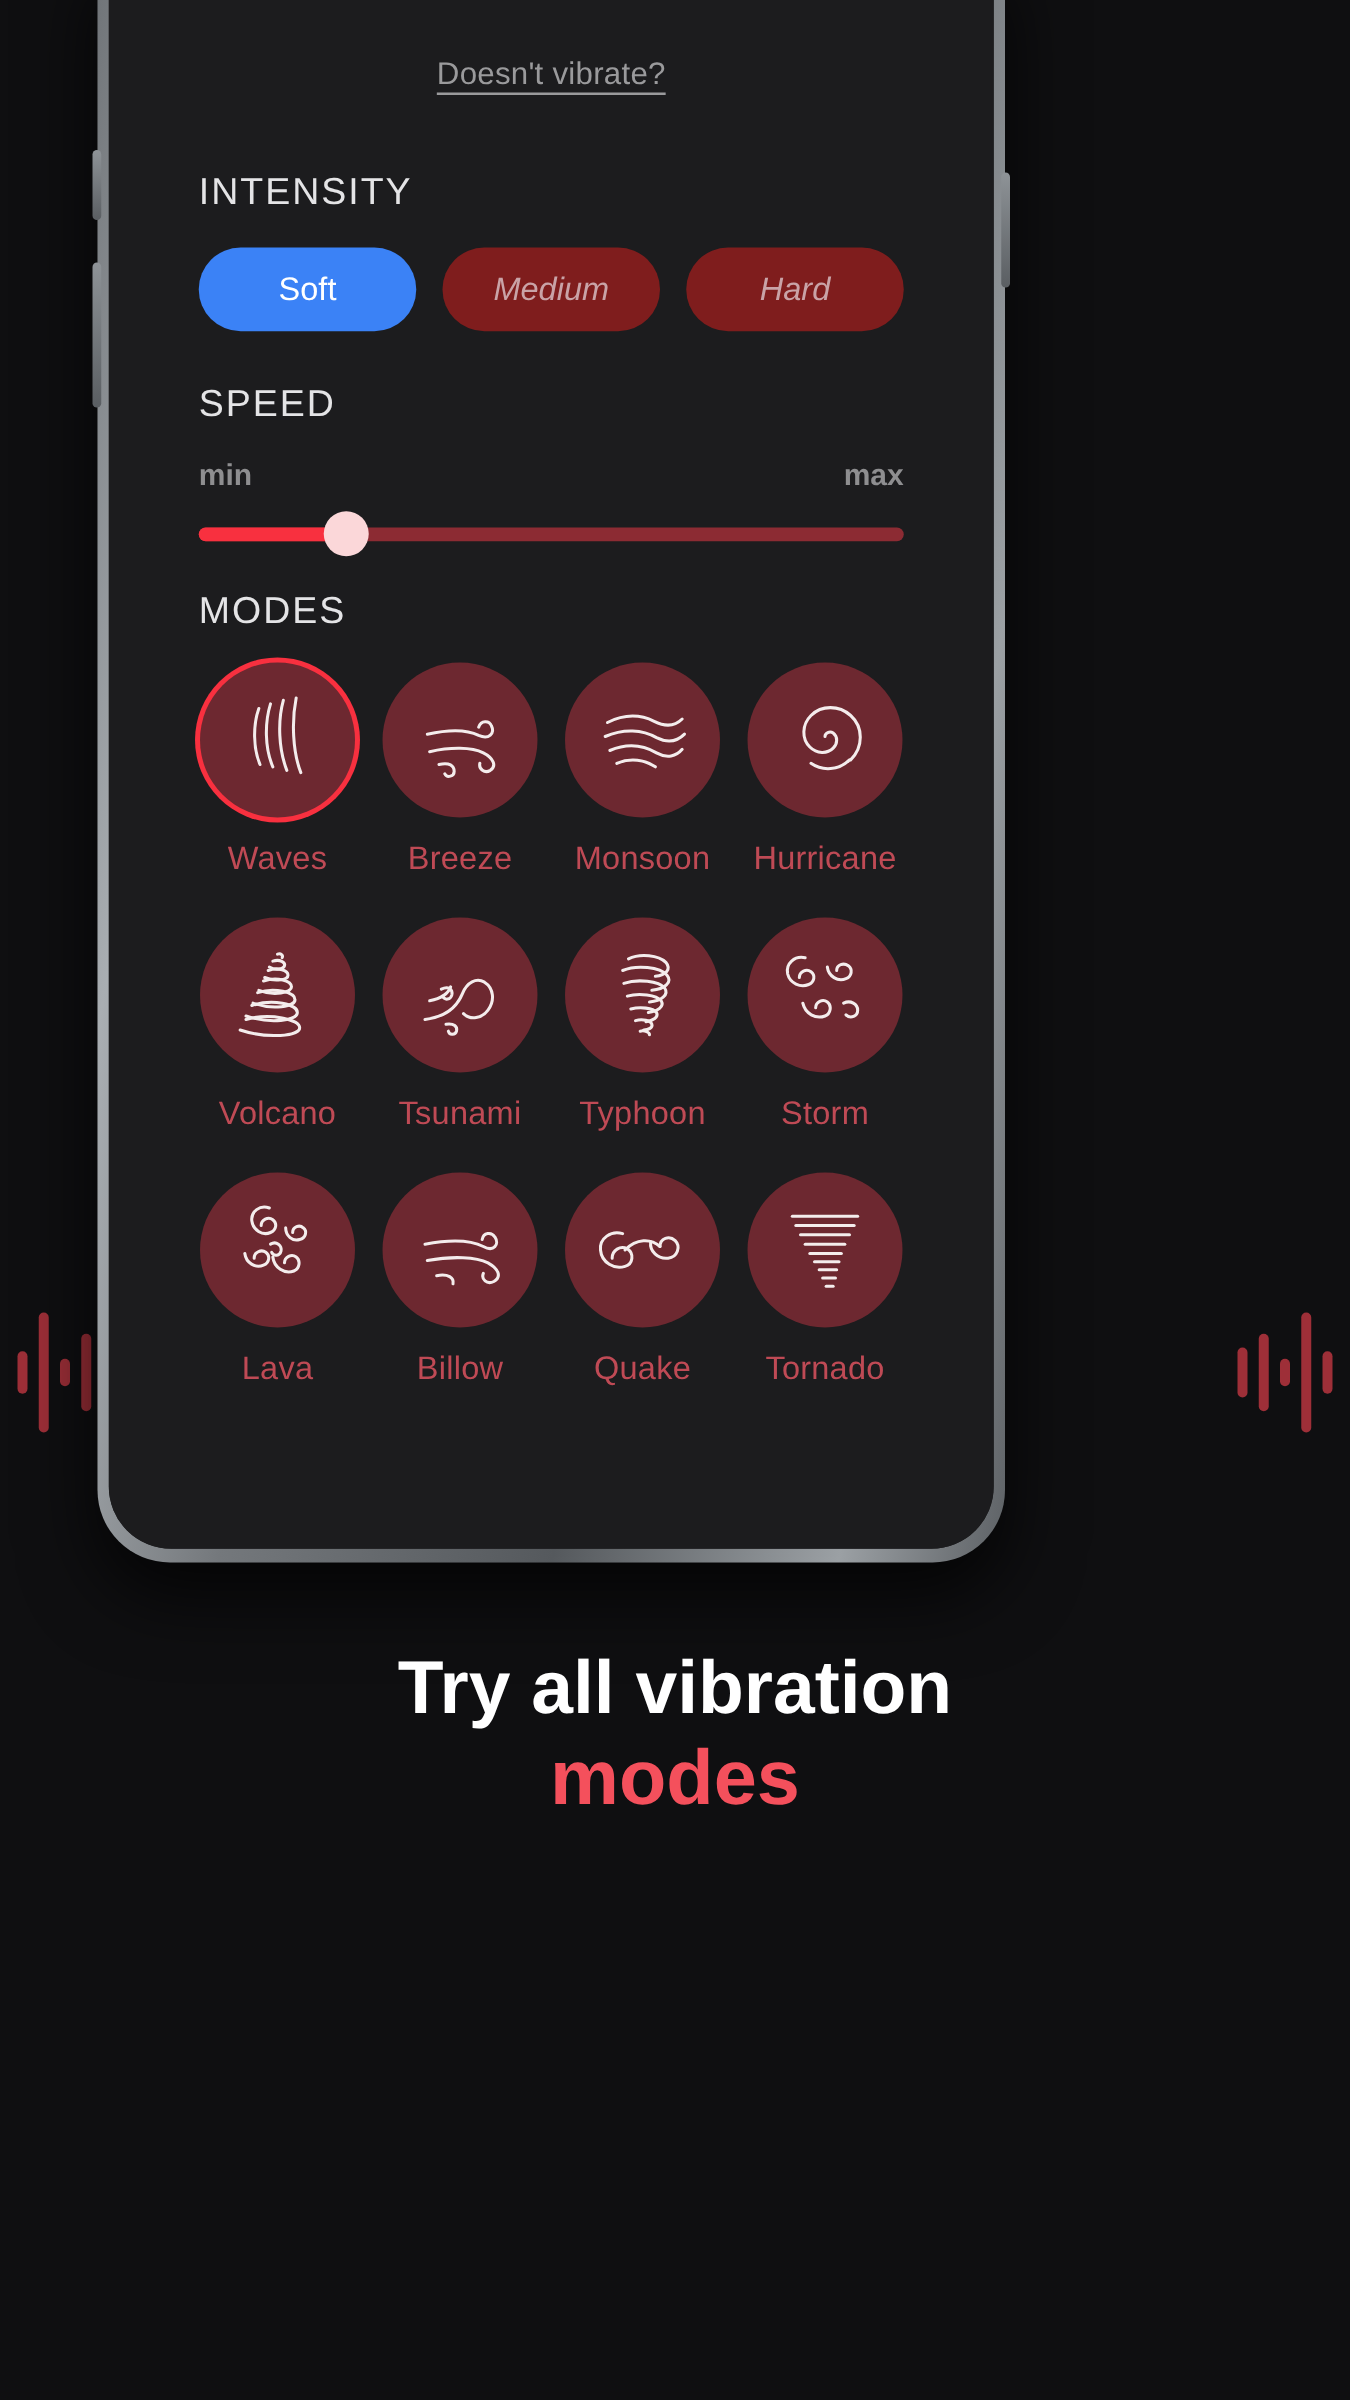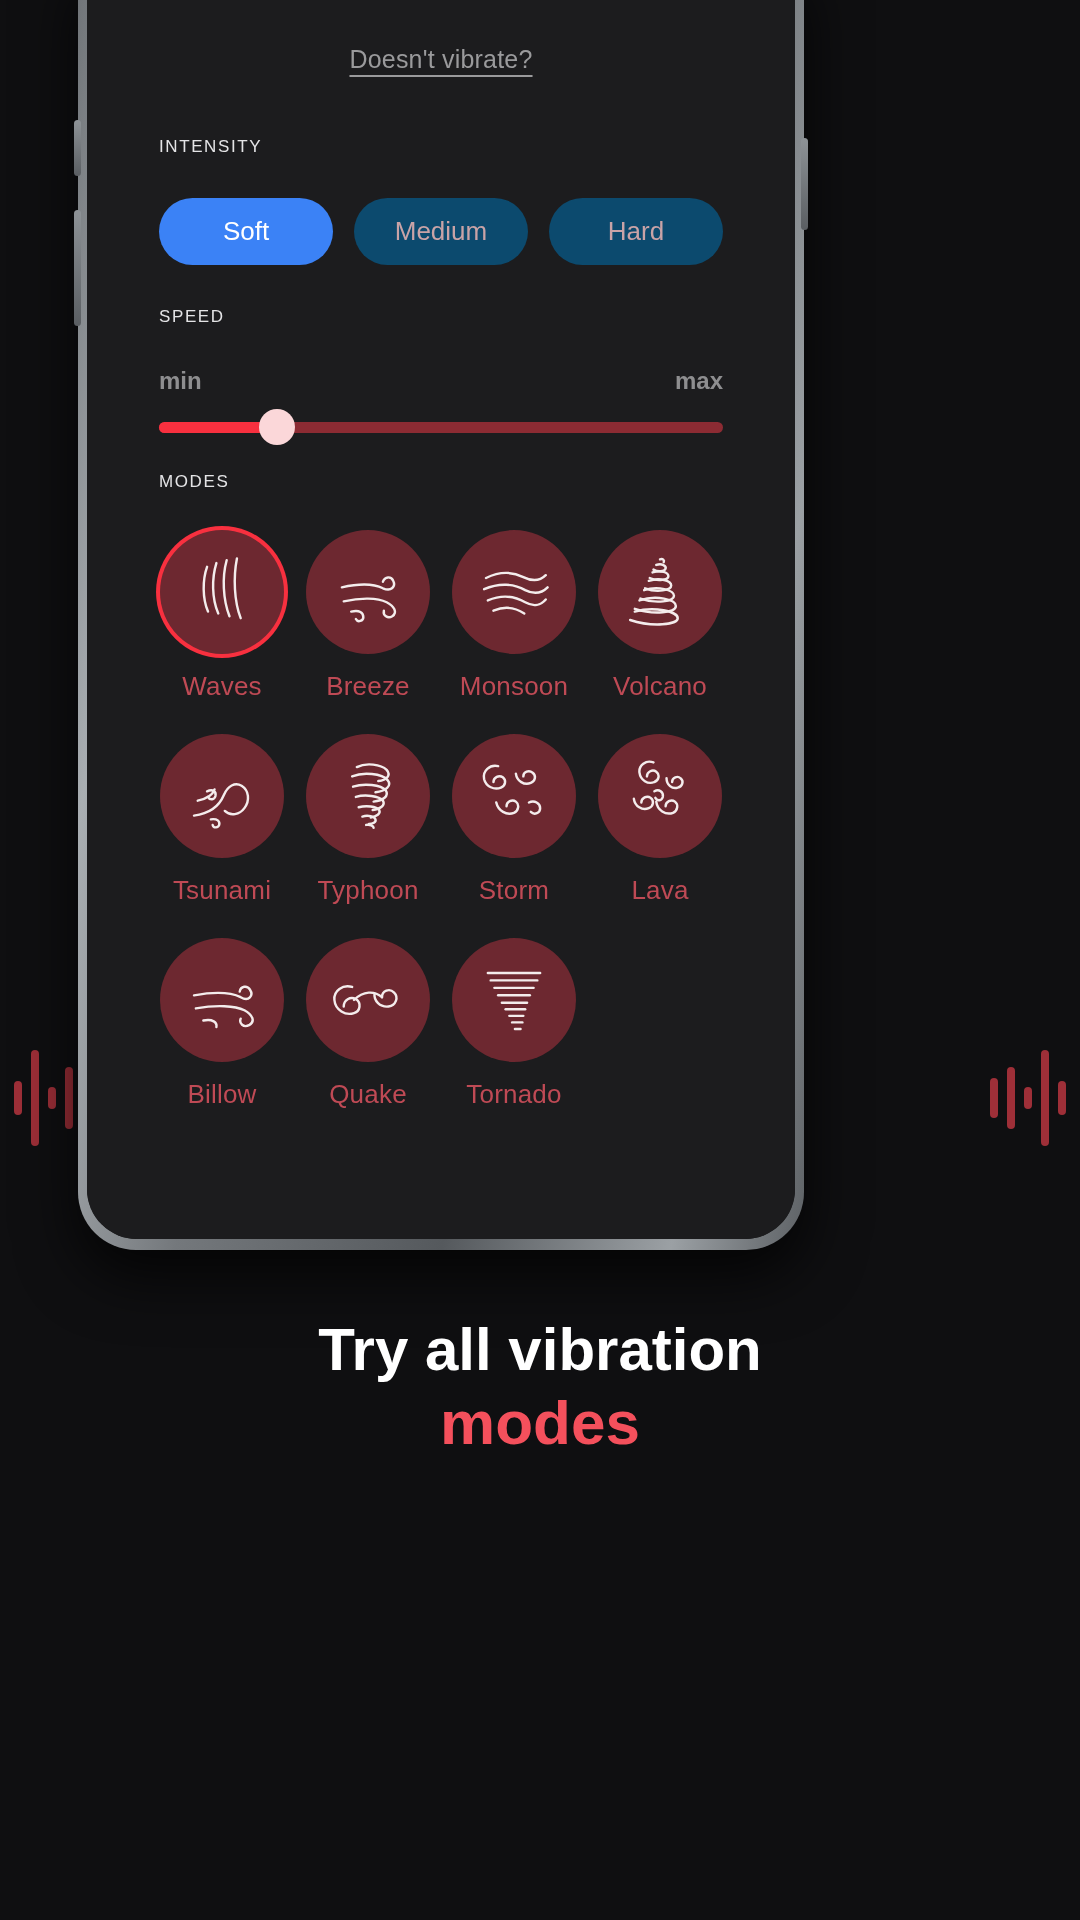--- a/index.html
+++ b/index.html
@@ -44,36 +44,36 @@
   }
 
   #help-link{
     position:absolute; top:85px; left:0; right:0;
     text-align:center; font-size:25px; color:#9a9a9c;
     text-decoration:underline; text-underline-offset:7px;
     letter-spacing:.2px;
   }
 
   .section-title{
-    font-size:17px; letter-spacing:1.6px; color:#e4e4e6; font-weight:400;
+    font-size:30px; letter-spacing:1.6px; color:#e4e4e6; font-weight:400;
   }
 
   
   #intensity-title{ position:absolute; top:177px; left:72px; }
   #intensity-row{
     position:absolute; top:238px; left:72px; right:72px;
     display:flex; gap:21px;
   }
   .chip{
     flex:1; height:67px; border-radius:34px;
     display:flex; align-items:center; justify-content:center;
     font-size:26px; border:none; cursor:pointer;
   }
   .chip.sel{ background:#3b82f6; color:#ffffff; }
-  .chip.unsel{ background:#0c4a6e; color:#c9a3a7; }
+  .chip.unsel{ background:#7f1d1d; color:#c9a3a7;font-style:italic; }
 
   
   #speed-title{ position:absolute; top:347px; left:72px; }
   #speed-labels{
     position:absolute; top:407px; left:72px; right:72px;
     display:flex; justify-content:space-between;
     font-size:24px; color:#8e8e90;font-weight:bold;
   }
   #slider{
     position:absolute; top:450px; left:72px; right:72px; height:34px;
@@ -206,20 +206,29 @@
                   <path d="M10 42c16-7 32-6 44 1 10 5 18 3 24-3"></path>
                   <path d="M14 54c14-6 28-5 40 2 9 5 17 3 22-3"></path>
                   <path d="M20 65c12-5 24-3 33 3"></path>
                 </svg>
               </div>
               <div class="mode-label">Monsoon</div>
             </div>
             <div class="mode">
               <div class="mode-circ">
                 <svg viewBox="0 0 84 90">
+                  <path d="M42 42c0-3 4-5 7-3 4 3 4 9 0 13-5 5-14 5-20-1-7-7-7-19 1-27 9-9 24-9 34 0 11 10 11 27 0 38"></path>
+                  <path d="M63 62c-9 9-23 10-33 3"></path>
+                </svg>
+              </div>
+              <div class="mode-label">Hurricane</div>
+            </div>
+            <div class="mode">
+              <div class="mode-circ">
+                <svg viewBox="0 0 84 90">
                   <path d="M42 10c3-1 5 1 4 3"></path>
                   <path d="M38 16c6-2 11 1 10 4-1 3-8 4-13 1"></path>
                   <path d="M34 24c9-3 17 0 17 4 0 4-11 6-20 2"></path>
                   <path d="M30 33c12-4 24 0 24 5s-15 8-28 3"></path>
                   <path d="M25 43c15-5 32 0 32 6s-19 9-36 3"></path>
                   <path d="M20 54c18-6 39-1 39 6s-23 10-44 3"></path>
                   <path d="M15 66c21-6 46 0 46 7s-27 10-51 2"></path>
                 </svg>
               </div>
               <div class="mode-label">Volcano</div>

